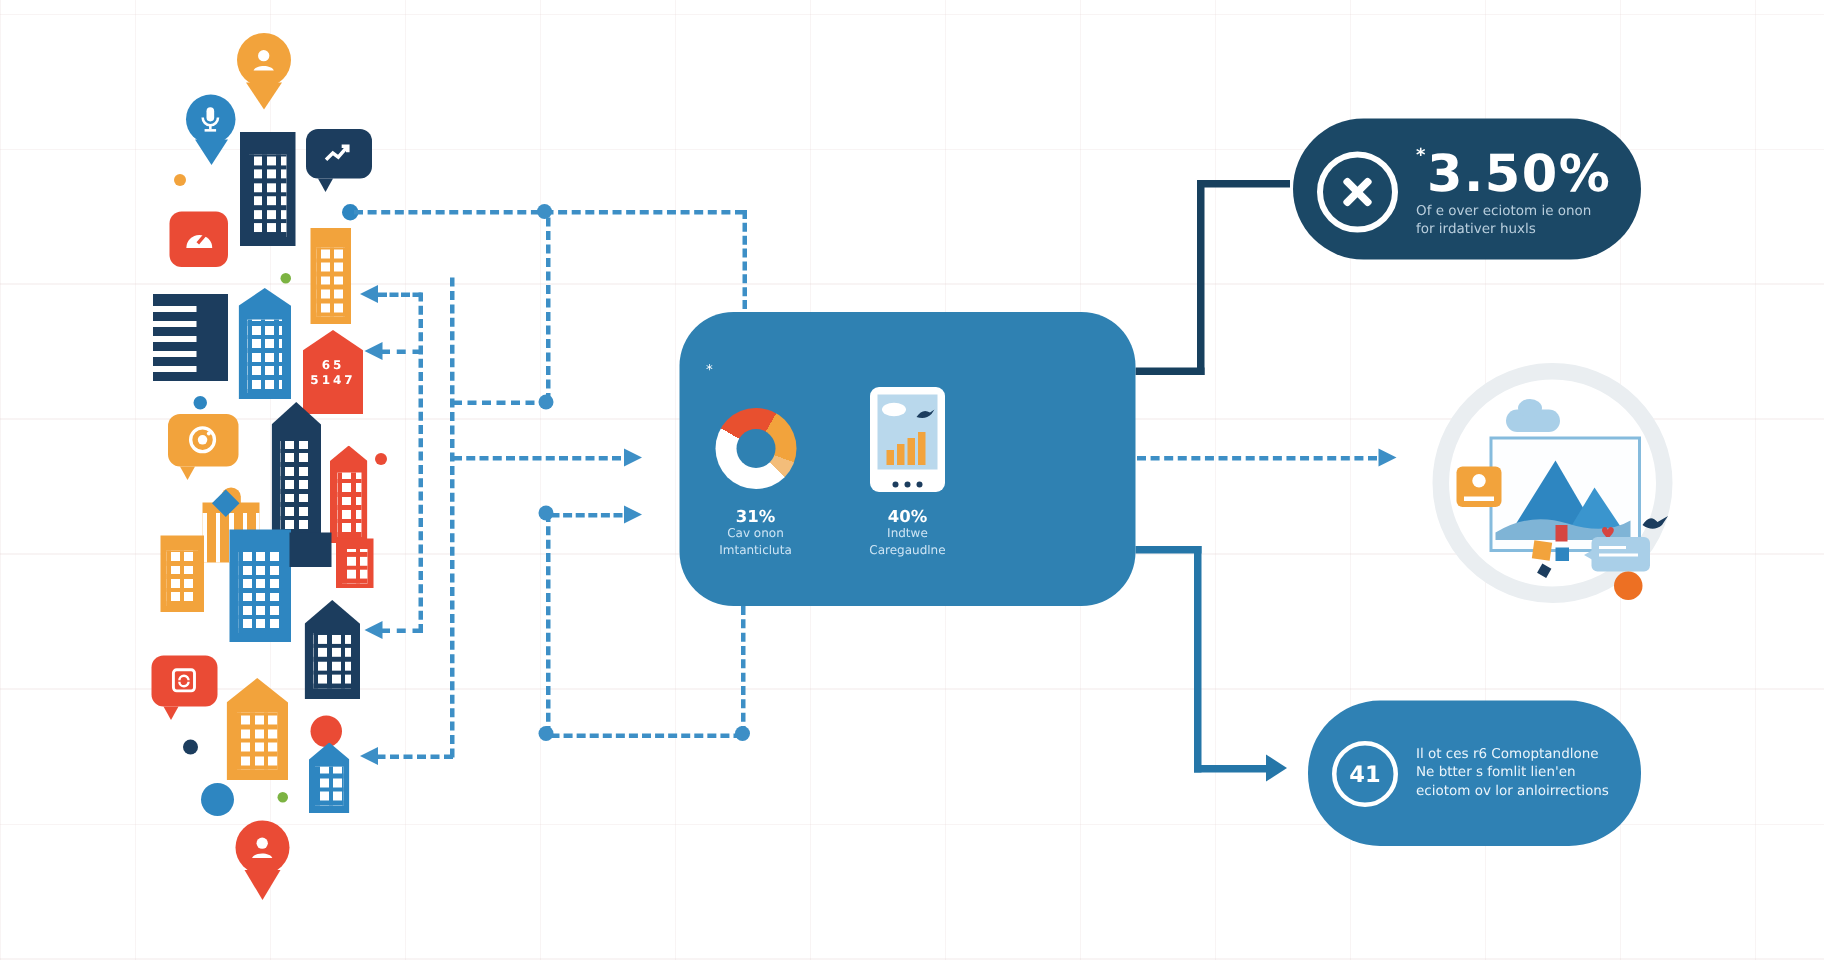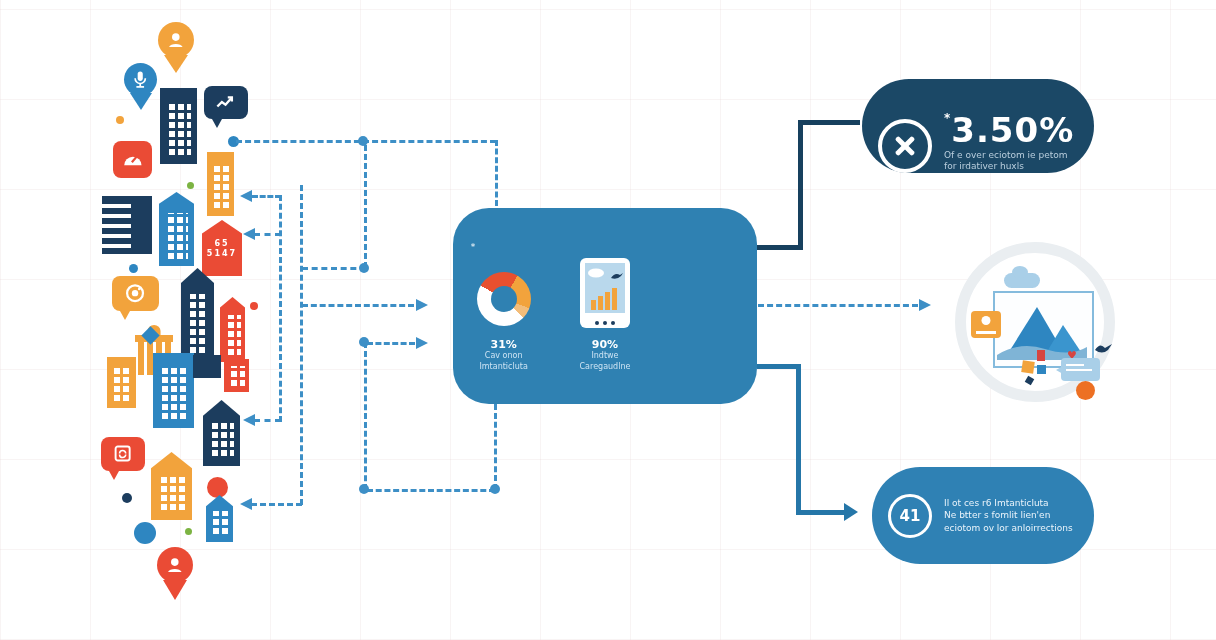--- a/index.html
+++ b/index.html
@@ -68,21 +68,21 @@
         background-image:repeating-linear-gradient(0deg,#2f81b2 0 3px,transparent 3px 10px),
                          repeating-linear-gradient(90deg,#2f81b2 0 3px,transparent 3px 10px)}
   .badge3{position:absolute;right:-12px;bottom:-10px;width:24px;height:17px;background:#fff;border-radius:3px;
           display:flex;align-items:center;justify-content:center;gap:2px}
   .badge3 i{width:6px;height:7px;background:#f2a33c;display:block}
   .badge3:after{content:"";position:absolute;left:4px;bottom:-5px;border-left:4px solid transparent;
           border-right:4px solid transparent;border-top:6px solid #fff}
   .sparkle{position:absolute;left:-6px;top:-2px;color:#fff;font-size:9px}
   
   .statpill{position:absolute;left:862px;top:79px;width:232px;height:94px;border-radius:47px;
-            background:#1b4866;display:flex;align-items:flex-end;padding:4px 18px 0 16px;box-sizing:border-box}
+            background:#1b4866;display:flex;align-items:center;padding:4px 18px 0 16px;box-sizing:border-box}
   .xcirc{width:46px;height:46px;border:4px solid #fff;border-radius:50%;flex:none;position:relative}
   .xcirc i{position:absolute;left:50%;top:50%;width:24px;height:5px;background:#fff;border-radius:2px}
   .xcirc i:first-child{transform:translate(-50%,-50%) rotate(45deg)}
   .xcirc i:last-child{transform:translate(-50%,-50%) rotate(-45deg)}
   .statbody{margin-left:12px;color:#fff}
   .statval{font-size:34px;font-weight:bold;letter-spacing:1px;line-height:1}
   .statval sup{font-size:12px;vertical-align:20px}
   .statcap{font-size:9px;color:#b9cedd;line-height:1.3;margin-top:3px}
   
   .notepill{position:absolute;left:872px;top:467px;width:222px;height:97px;border-radius:48px;
@@ -304,35 +304,35 @@
                 <i style="height: 22px;"></i>
               </div>
           </div>
           <div class="tdots">
               <i></i>
               <i></i>
               <i></i>
             </div>
         </div>
       </div>
-      <div class="pct">90%</div>
+      <div class="pct">40%</div>
       <div class="cl">Indtwe</div>
       <div class="cl">Caregaudlne</div>
     </div>
   </div>
 
   <div class="statpill">
     <div class="xcirc">
         <i></i>
         <i></i>
       </div>
     <div class="statbody">
       <div class="statval"><sup>*</sup><span>3.50%</span></div>
       <div class="statcap">
-        <div>Of e over eciotom ie petom</div>
+        <div>Of e over eciotom ie onon</div>
         <div>for irdativer huxls</div>
       </div>
     </div>
   </div>
 
   <div class="imgcirc">
     <div class="cloud"></div>
     <div class="frame">
       <svg width="93" height="69">
         <polygon points="12,62 42,14 70,62" fill="#2e86c1"></polygon>
@@ -355,18 +355,18 @@
     <div class="chatb">
       <i style="top:6px;width:18px"></i>
         <i style="top:11px;width:26px"></i>
     </div>
     <div class="ocirc"></div>
   </div>
 
   <div class="notepill">
     <div class="ncirc">41</div>
     <div class="ntext">
-      <div>Il ot ces r6 Imtanticluta</div>
+      <div>Il ot ces r6 Comoptandlone</div>
       <div>Ne btter s fomlit lien'en</div>
       <div>eciotom ov lor anloirrections</div>
     </div>
   </div>
 </div>
 
 </body></html>

